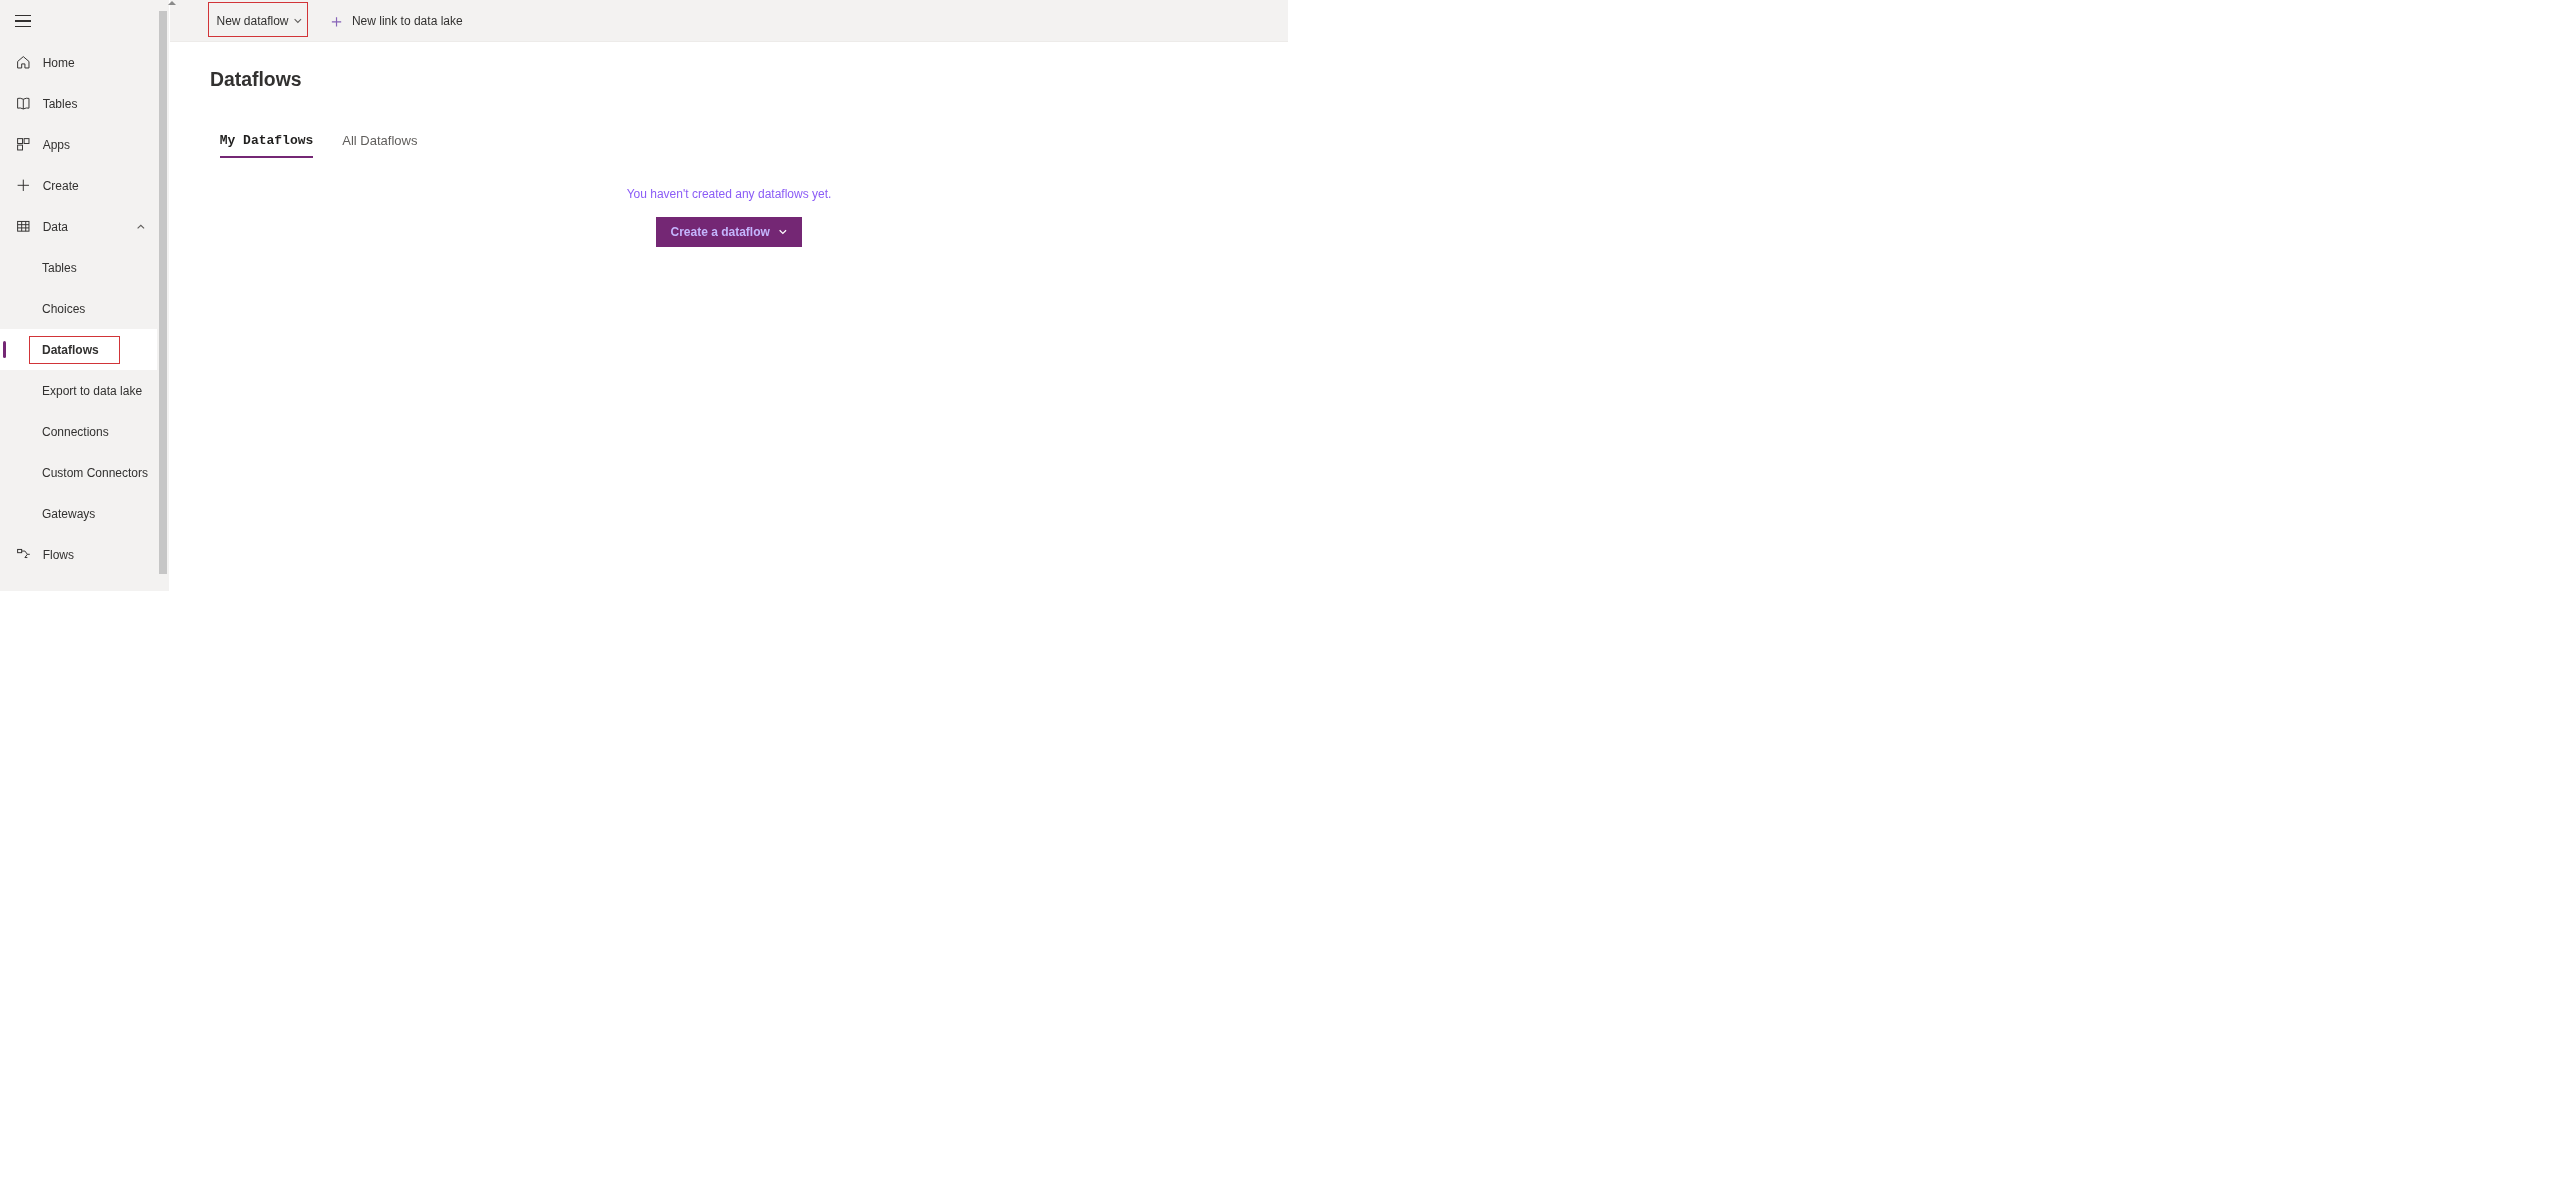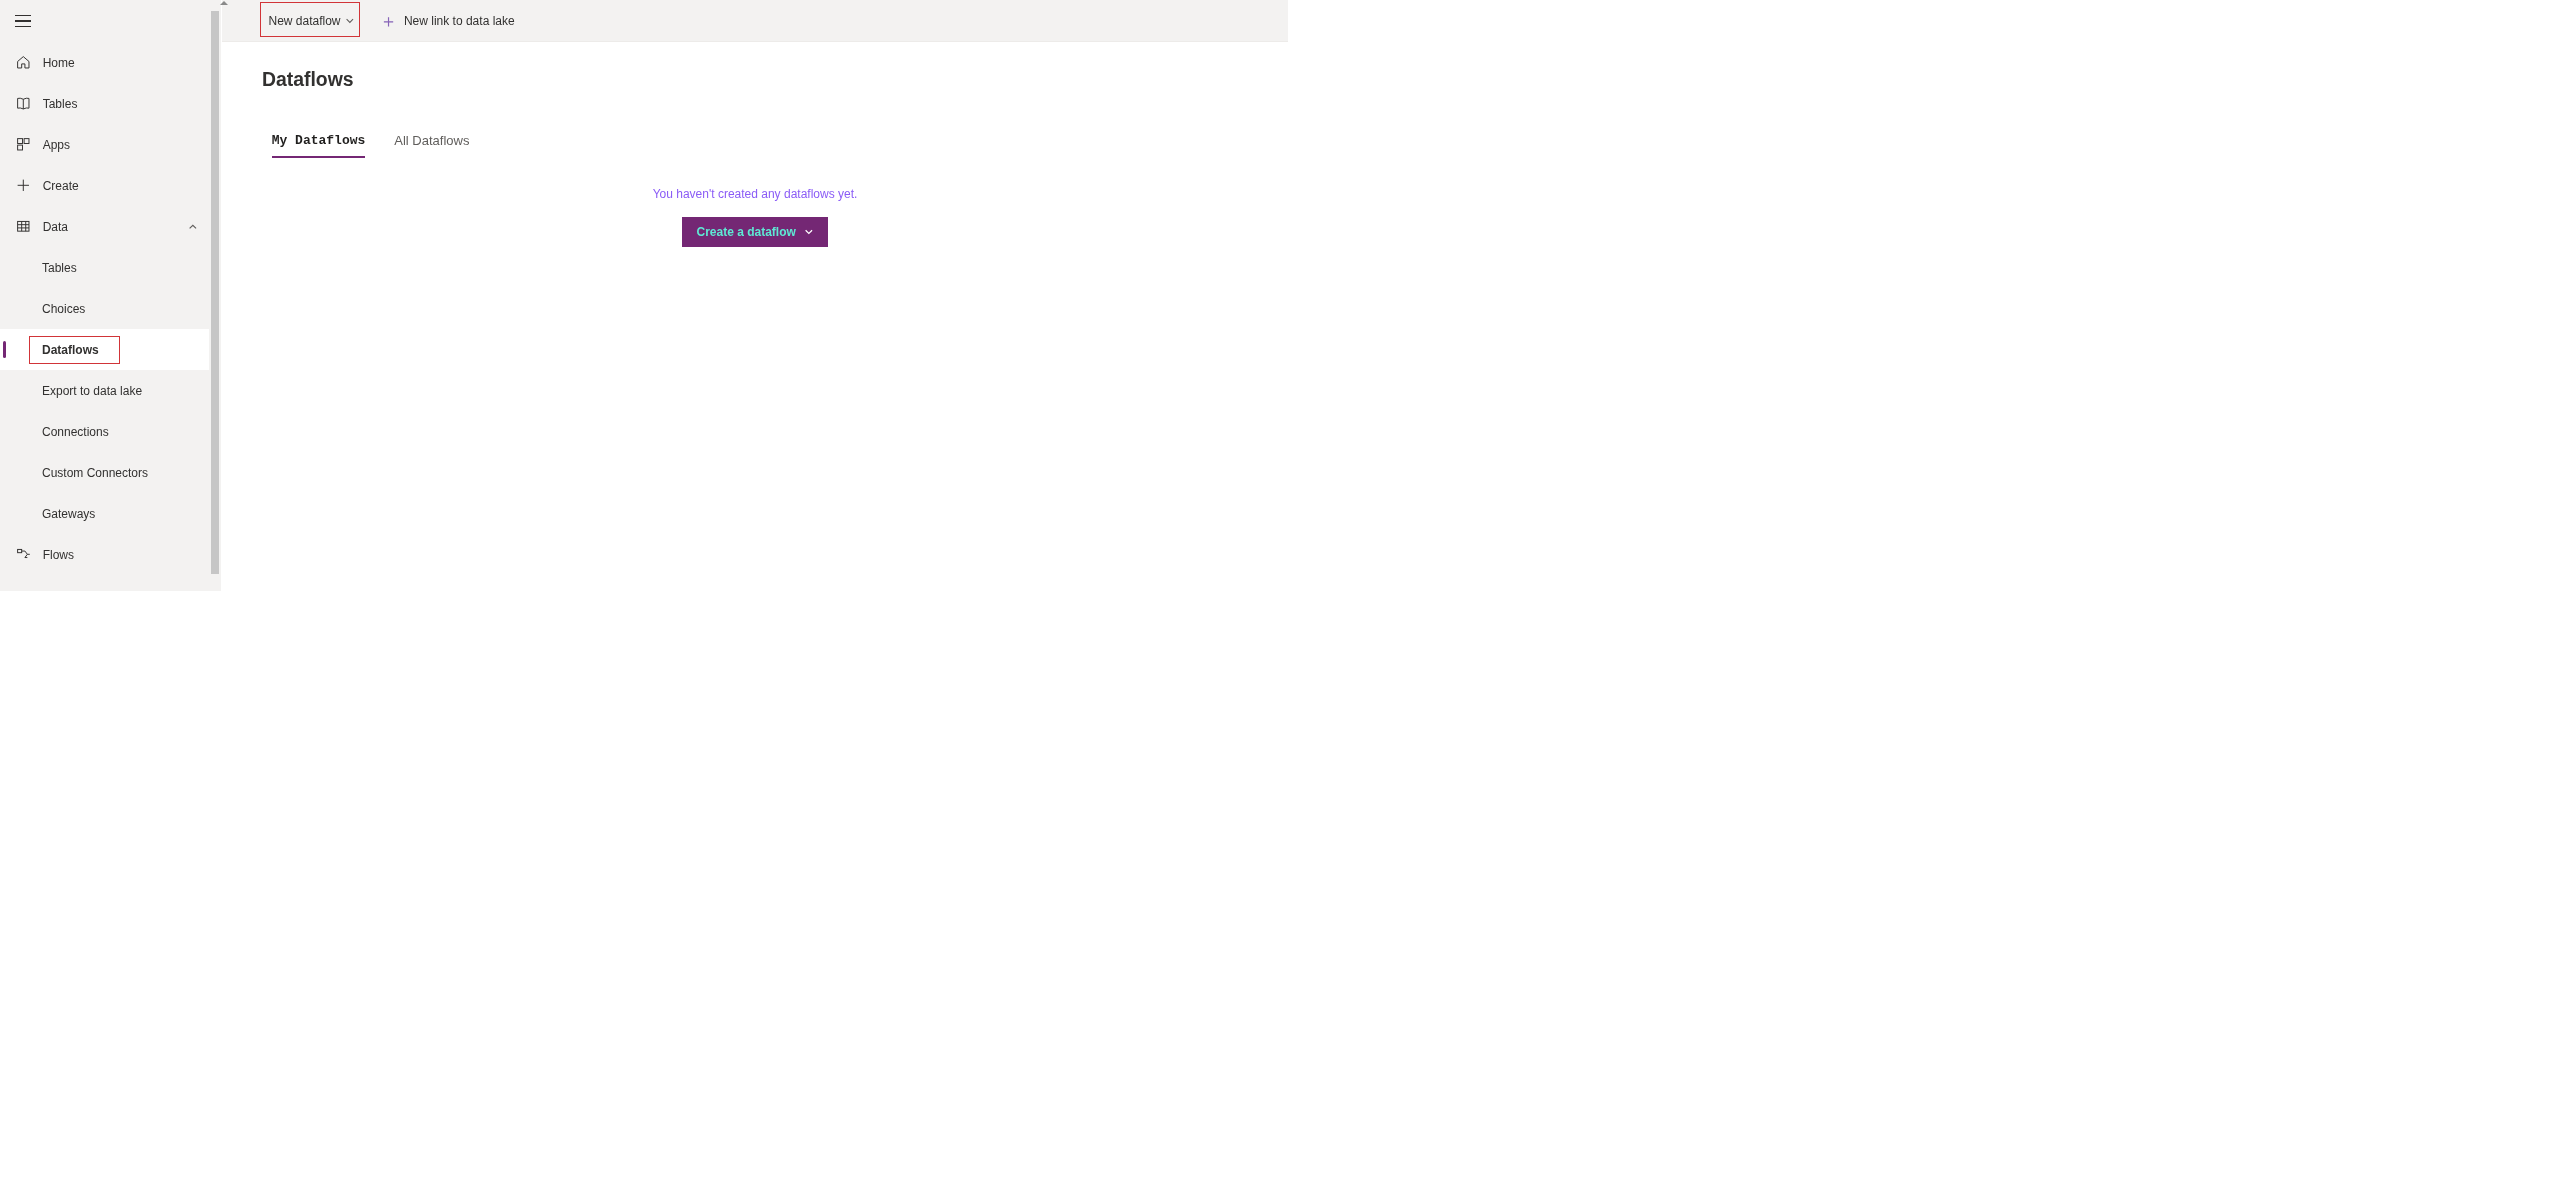--- a/index.html
+++ b/index.html
@@ -11,21 +11,21 @@
       background: #fff;
     }
     .app {
       display: flex;
       height: 591px;
       width: 1288px;
       position: relative;
     }
     
     .sidebar {
-      width: 210px;
+      width: 158px;
       background: #f3f2f1;
       border-right: 0.8px solid #edebe9;
       display: flex;
       flex-direction: column;
       position: relative;
     }
     .hamburger {
       height: 42px;
       display: flex;
       align-items: center;
@@ -170,21 +170,21 @@
     }
     .empty-text {
       font-size: 12px;
       color: #8b5cf6;
       margin-bottom: 16px;
     }
     .create-btn {
       display: inline-flex;
       align-items: center;
       background: #742774;
-      color: #5eead4;
+      color: #c4b5fd;
       border: none;
       font-size: 12px;
       font-weight: 600;
       padding: 8px 14.6px;
       cursor: pointer;
     }
     .create-btn .chev-down {
       margin-left: 8px;
     }
     svg { display: block; }

